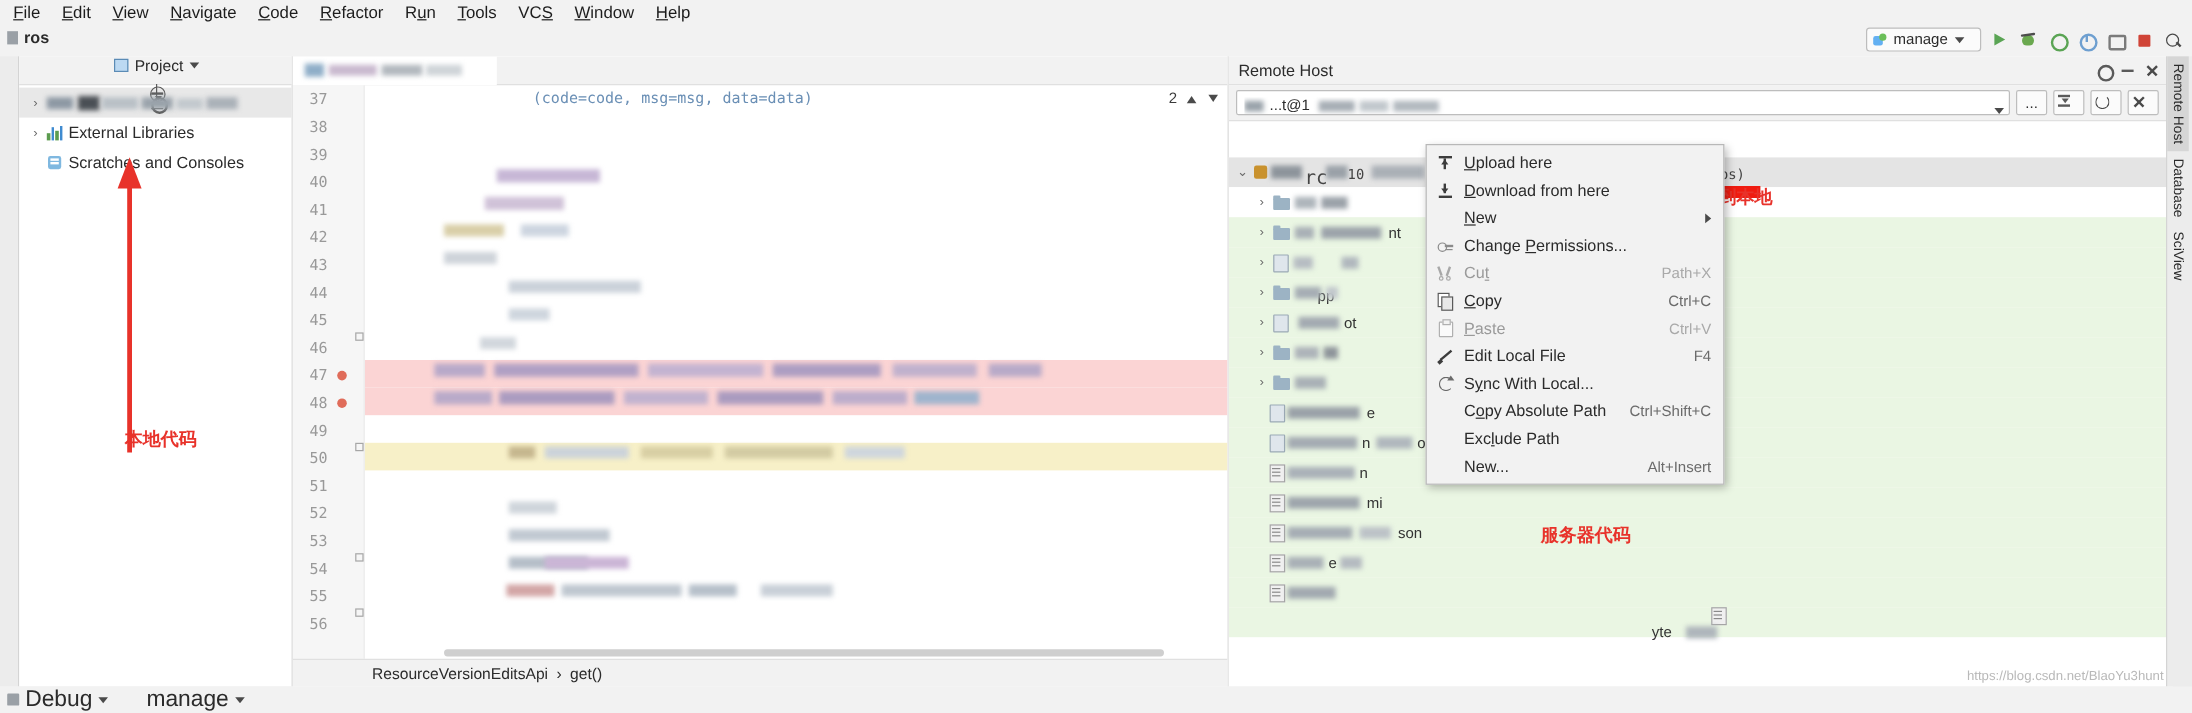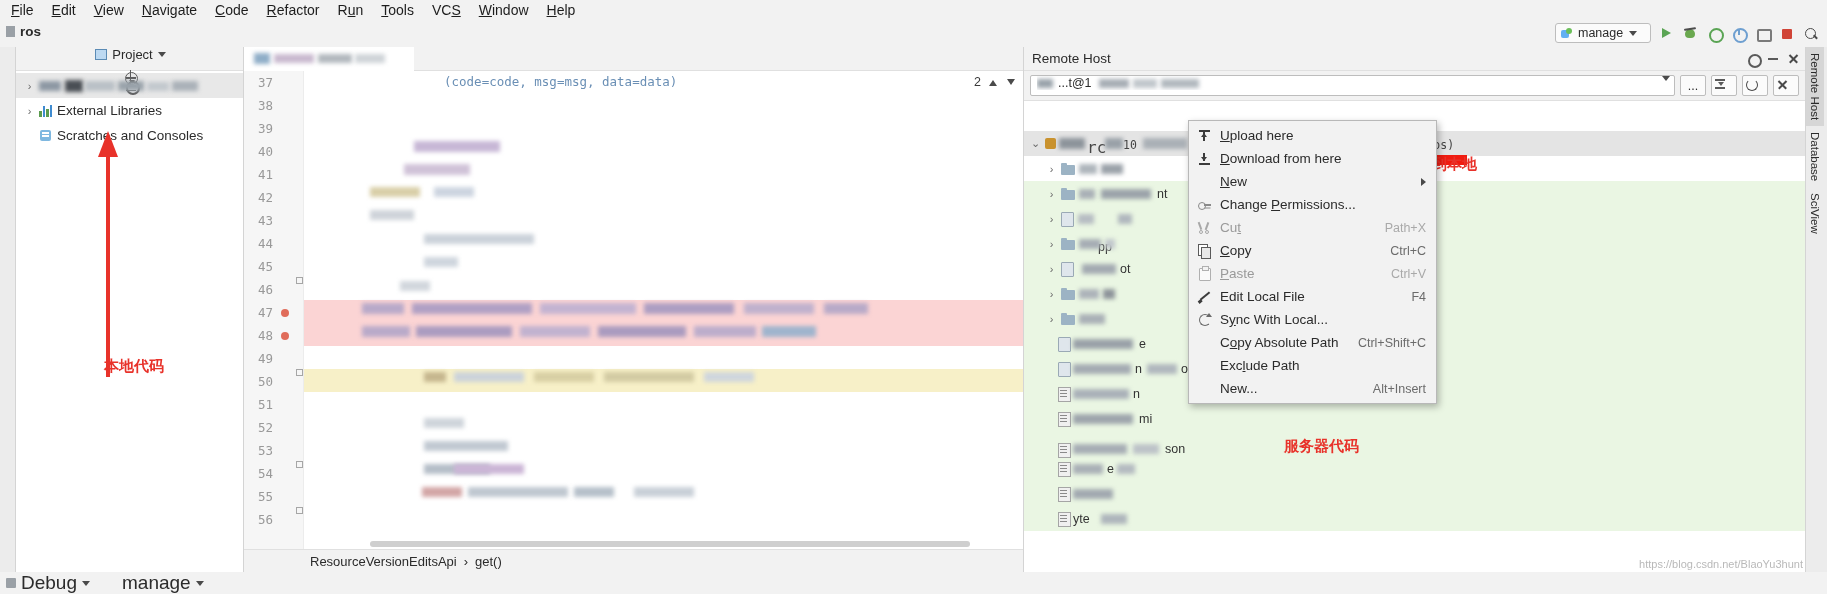--- a/index.html
+++ b/index.html
@@ -147,21 +147,21 @@
   .rhheader {
     height:24px; display:flex; align-items:center; background:#f2f2f2;
     border-bottom:1px solid #e0e0e0; padding:0 4px 0 8px; gap:4px; font-size:13.5px;
   }
   .rhtoolbar {
     height:30px; display:flex; align-items:center; gap:5px; padding:0 6px; background:#f2f2f2;
     border-bottom:1px solid #e0e0e0;
   }
   .combo {
     flex:1; height:21px; border:1px solid #bdbdbd; background:#fff; border-radius:2px;
-    display:flex; align-items:flex-start; padding:0 4px 0 6px; gap:6px; font-size:12.5px; min-width:0;
+    display:flex; align-items:flex-end; padding:0 4px 0 6px; gap:6px; font-size:12.5px; min-width:0;
   }
   .combo .val { flex:1; overflow:hidden; white-space:nowrap; display:flex; align-items:center; gap:3px;}
   .btnsm {
     height:21px; min-width:26px; border:1px solid #bdbdbd; background:#fbfbfb; border-radius:2px;
     display:flex;align-items:center;justify-content:center; font-size:12.5px; padding:0 5px;
   }
   .ic-x:before,.ic-x:after{content:"";position:absolute;left:3px;top:7.5px;width:11px;height:1.6px;background:#4a4a4a;}
   .ic-x:before{transform:rotate(45deg);} .ic-x:after{transform:rotate(-45deg);}
   .ic-refresh:before{content:"";position:absolute;left:3px;top:3px;width:10px;height:10px;border:1.7px solid #4a4a4a;border-radius:50%;border-top-color:transparent;}
   .rhtree { position:absolute; left:0; right:0; top:84px; bottom:0; background:#ffffff; overflow:hidden;}
@@ -562,21 +562,21 @@
           <span style="position:absolute;left:60px;top:0;font-size:12.5px;color:#333;">n</span>
         </span>
       </div>
       <div class="rhrow green" style="padding-left:34px;text-align:center;">
         <span class="ic-txt"></span>
         <span style="position:relative;display:inline-block;width:140px;height:14px;">
           <span class="blur" style="left:0;top:2px;width:60px;height:10px;background:#9ea5ac;"></span>
           <span style="position:absolute;left:66px;top:0;font-size:12.5px;color:#333;">mi</span>
         </span>
       </div>
-      <div class="rhrow green" style="padding-left:34px;align-items:flex-end;">
+      <div class="rhrow green" style="padding-left:34px;">
         <span class="ic-txt"></span>
         <span style="position:relative;display:inline-block;width:160px;height:14px;">
           <span class="blur" style="left:0;top:2px;width:54px;height:10px;background:#a6adb4;"></span>
           <span class="blur" style="left:60px;top:2px;width:26px;height:10px;background:#bcc2c7;"></span>
           <span style="position:absolute;left:92px;top:0;font-size:12.5px;color:#333;">son</span>
         </span>
       </div>
       <div class="rhrow green" style="padding-left:34px;">
         <span class="ic-txt"></span>
         <span style="position:relative;display:inline-block;width:110px;height:14px;">
@@ -584,21 +584,21 @@
           <span style="position:absolute;left:34px;top:0;font-size:12.5px;color:#333;">e</span>
           <span class="blur" style="left:44px;top:2px;width:18px;height:10px;background:#b4bac0;"></span>
         </span>
       </div>
       <div class="rhrow green" style="padding-left:34px;">
         <span class="ic-txt"></span>
         <span style="position:relative;display:inline-block;width:110px;height:14px;">
           <span class="blur" style="left:0;top:2px;width:40px;height:10px;background:#a2a9b0;"></span>
         </span>
       </div>
-      <div class="rhrow green" style="padding-left:34px;">
+      <div class="rhrow green" style="padding-left:34px;flex-direction:column;">
         <span class="ic-txt"></span>
         <span style="position:relative;display:inline-block;width:110px;height:14px;">
           <span style="position:absolute;left:0;top:0;font-size:12.5px;color:#333;">yte</span>
           <span class="blur" style="left:28px;top:2px;width:26px;height:10px;background:#aeb5bb;"></span>
         </span>
       </div>
     </div>
 
     <div class="annot" style="left:260px; top:390px;">服务器代码</div>
   </div>

